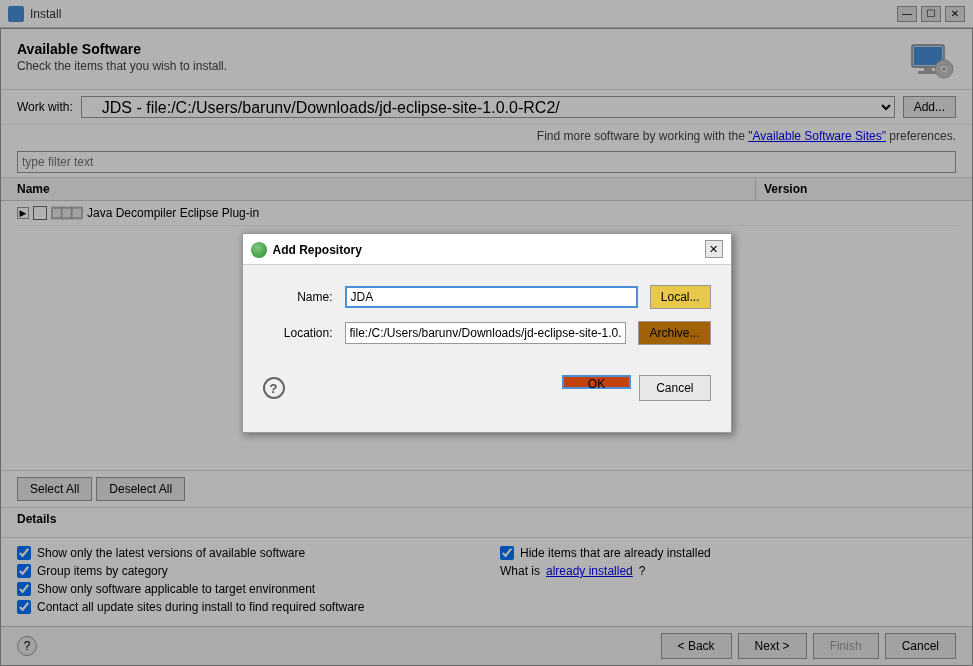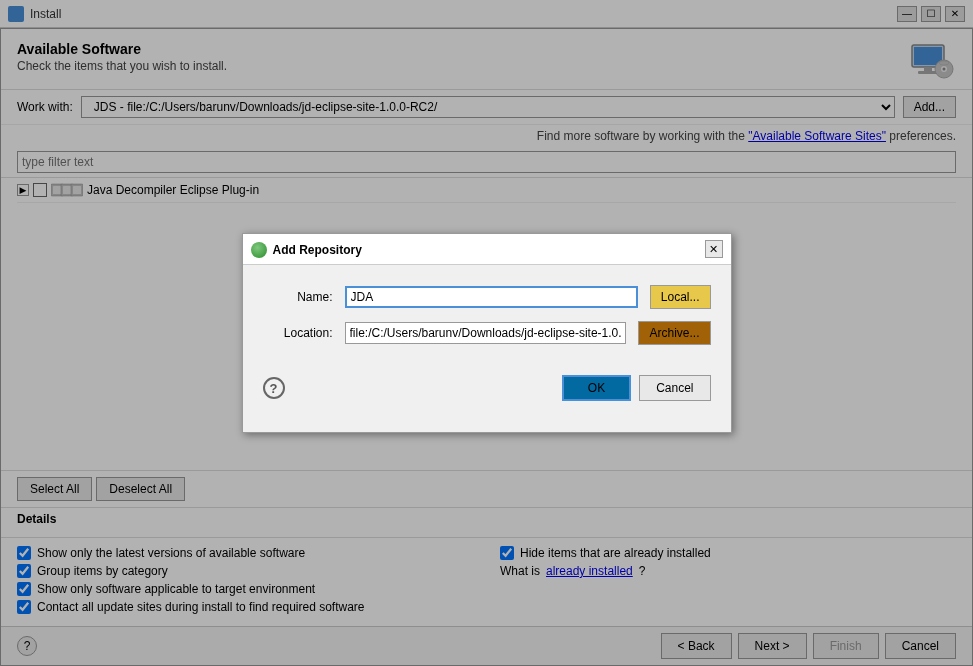--- a/index.html
+++ b/index.html
@@ -91,22 +91,22 @@
       gap: 8px;
     }
     .work-with-label {
       white-space: nowrap;
       font-size: 12px;
     }
     .work-with-select {
       flex: 1;
       height: 22px;
       border: 1px solid #999;
-      font-size: 12px;
-      padding: 0 8px;
+      font-size: 16px;
+      padding: 0 16px;
       background: #fff;
     }
     .add-btn {
       height: 22px;
       padding: 0 10px;
       border: 1px solid #999;
       background: #e8e8e8;
       font-size: 12px;
       cursor: pointer;
       white-space: nowrap;
@@ -396,24 +396,24 @@
       display: flex;
       align-items: center;
       justify-content: space-between;
       padding: 8px 20px 16px;
     }
     .dialog-footer-right {
       display: flex;
       gap: 8px;
     }
     .dialog-ok-btn {
-      height: 26px;
+      height: 14px;
       padding: 0 24px;
       border: 2px solid #4a90d9;
-      background: #0369a1;
+      background: #c2410c;
       font-size: 12px;
       cursor: pointer;
     }
     .dialog-cancel-btn {
       height: 26px;
       padding: 0 16px;
       border: 1px solid #999;
       background: #e8e8e8;
       font-size: 12px;
       cursor: pointer;
@@ -488,20 +488,24 @@
   <div class="more-software-row">
     <span>Find more software by working with the </span>
     <a href="#">"Available Software Sites"</a>
     <span> preferences.</span>
   </div>
 
   <div class="filter-row">
     <input class="filter-input" type="text" placeholder="type filter text" style="">
   </div>
 
+  <div class="table-header">
+    <div class="table-col-name">Name</div>
+    <div class="table-col-version">Version</div>
+  </div>
 
   <div class="table-body">
     <div class="table-row">
       <div class="table-row-name">
         <div class="expand-btn">▶</div>
         <div class="row-checkbox"></div>
 
         <div class="row-icon">
           <svg width="32" height="16">
             <rect x="0" y="2" width="12" height="12" rx="1" fill="#c0c0c0" stroke="#888" stroke-width="0.5"></rect>

